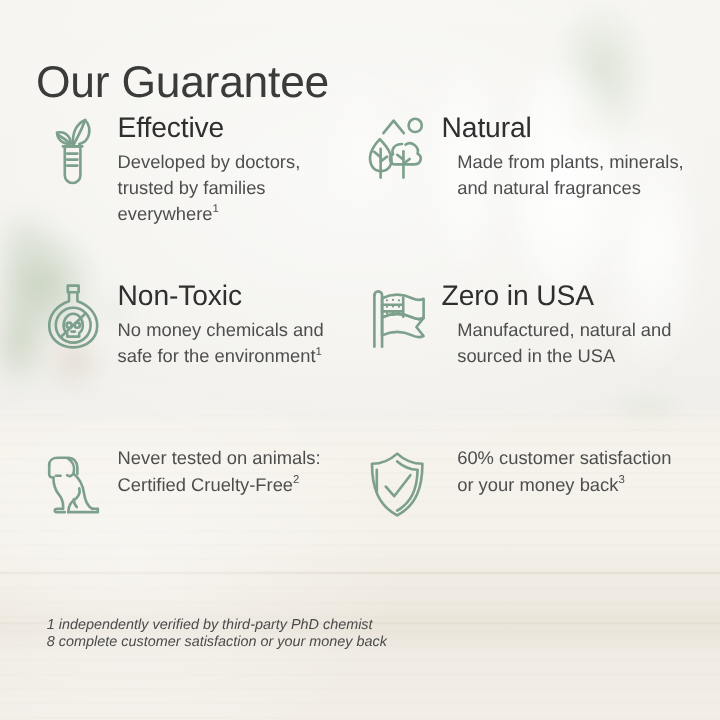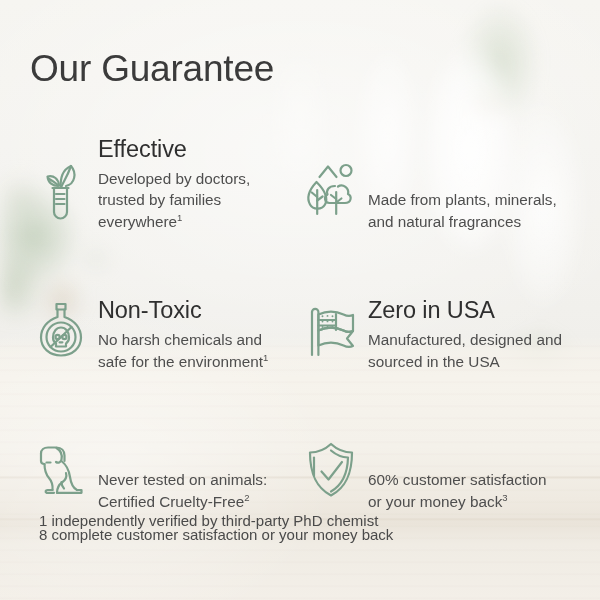--- a/index.html
+++ b/index.html
@@ -134,21 +134,21 @@
     left: 30px;
     top: 92px;
     width: 548px;
     display: grid;
     grid-template-columns: 270px 278px;
     grid-auto-rows: 140px;
   }
 
   .feature {
     display: flex;
-    align-items: flex-end;
+    align-items: flex-start;
   }
 
   .feature-icon {
     width: 62px;
     min-width: 62px;
     height: 72px;
     display: flex;
     align-items: flex-start;
     justify-content: center;
     padding-top: 2px;
@@ -172,35 +172,36 @@
     margin-bottom: 4px;
     white-space: nowrap;
   }
 
   .feature-desc {
     font-size: 15.3px;
     line-height: 21.5px;
     color: #4e4e4e;
     max-width: 178px;
   }
-  .col-right .feature-desc { max-width: 196px; }
+  .col-right .feature-desc { max-width: 196px; margin-left: 13px; }
 
   .feature-desc sup {
     font-size: 9.5px;
     vertical-align: super;
     line-height: 0;
   }
 
   .footnotes {
     position: absolute;
     left: 39px;
     top: 514px;
-    font-size: 15px;
+    font-size: 12px;
     line-height: 13.6px;
     color: #4a4a4a;
+    font-style: italic;
   }
   .footnote { white-space: nowrap; }
 </style>
 </head>
 <body>
 
 <div id="page">
 
   <div class="bg-layer bg-base"></div>
   <div class="bg-layer bg-bottles"></div>
@@ -240,40 +241,41 @@
             <path d="M16.5 17 L25 6.5 L33.5 17"></path>
             <path d="M13.5 22 C6 30 3.5 38 7 44.5 C10 50 19 50 22 44.5 C25.5 38 21.5 30 13.5 22 Z"></path>
             <path d="M14.2 30 L14.2 54"></path>
             <path d="M14.2 37 L8.8 32.5 M14.2 40.5 L19.6 36.5"></path>
             <path d="M32 26 C25.5 26 23 30.5 24.5 34.5 C20.5 36.5 21.5 43 26.5 43 L42 43 C48 43 49.5 36.5 45 34 C46.5 28.5 40 23 35 26.5"></path>
             <path d="M33.2 32 L33.2 54"></path>
             <path d="M33.2 39 L28 35 M33.2 42.5 L38.4 38.5"></path>
           </svg>
         </div>
         <div class="feature-text">
+          <div class="feature-title">Natural</div>
           <div class="feature-desc"><span>Made from plants, minerals, and natural fragrances</span><sup></sup></div>
         </div>
       </div>
 
       <div class="feature col-left">
         <div class="feature-icon">
           <svg viewBox="0 0 56 60" fill="none" stroke="#7CA08B" stroke-width="2.2" stroke-linecap="round" stroke-linejoin="round">
             <path d="M23.5 4 L32.5 4 L32.5 9.5 L23.5 9.5 Z"></path>
             <path d="M24.5 9.5 L24.5 17 C14 20.5 8 28.5 8 37.5 C8 48 16.5 55.5 28 55.5 C39.5 55.5 48 48 48 37.5 C48 28.5 42 20.5 31.5 17 L31.5 9.5"></path>
             <circle cx="28" cy="37" r="14.5"></circle>
             <path d="M20 37.5 C20 31.5 23.5 27.5 28 27.5 C32.5 27.5 36 31.5 36 37.5 C36 40.5 34.5 42.5 33 43.5 L33 46.5 L23 46.5 L23 43.5 C21.5 42.5 20 40.5 20 37.5 Z"></path>
             <circle cx="24.6" cy="37" r="2.1"></circle>
             <circle cx="31.4" cy="37" r="2.1"></circle>
             <path d="M26.6 42.3 L29.4 42.3"></path>
             <path d="M17.5 47 L38.5 27"></path>
           </svg>
         </div>
         <div class="feature-text">
           <div class="feature-title">Non-Toxic</div>
-          <div class="feature-desc"><span>No harsh chemicals and safe for the environment</span><sup>1</sup></div>
+          <div class="feature-desc"><span>No money chemicals and safe for the environment</span><sup>1</sup></div>
         </div>
       </div>
 
       <div class="feature col-right">
         <div class="feature-icon">
           <svg viewBox="0 0 56 60" fill="none" stroke="#7CA08B" stroke-width="2.2" stroke-linecap="round" stroke-linejoin="round">
             <path d="M9 12 a3.2 3.2 0 0 1 6.4 0 L15.4 55"></path>
             <path d="M9 12 L9 55"></path>
             <path d="M15.4 14.5 C24 10.5 32 10.5 40.5 14.5 C44 16.2 47 16.4 50 15 L50 31 C47 32.4 44 32.2 40.5 30.5 C32 26.5 24 26.5 15.4 30.5 Z"></path>
             <path d="M40.5 30.5 C44 32.2 47 32.4 50 31 L44 38.5 L50 46 C47 47.4 44 47.2 40.5 45.5 C32 41.5 24 41.5 15.4 45.5 L15.4 30.5 C24 26.5 32 26.5 40.5 30.5 Z"></path>
@@ -284,21 +286,21 @@
             <circle cx="19.5" cy="21.6" r="0.95" fill="#7CA08B" stroke="none"></circle>
             <circle cx="24.5" cy="21.4" r="0.95" fill="#7CA08B" stroke="none"></circle>
             <circle cx="29.5" cy="21.6" r="0.95" fill="#7CA08B" stroke="none"></circle>
             <circle cx="19.5" cy="27" r="0.95" fill="#7CA08B" stroke="none"></circle>
             <circle cx="24.5" cy="26.8" r="0.95" fill="#7CA08B" stroke="none"></circle>
             <circle cx="29.5" cy="27" r="0.95" fill="#7CA08B" stroke="none"></circle>
           </svg>
         </div>
         <div class="feature-text">
           <div class="feature-title">Zero in USA</div>
-          <div class="feature-desc"><span>Manufactured, designed and sourced in the USA</span><sup></sup></div>
+          <div class="feature-desc"><span>Manufactured, natural and sourced in the USA</span><sup></sup></div>
         </div>
       </div>
 
       <div class="feature col-left">
         <div class="feature-icon">
           <svg viewBox="0 0 56 60" fill="none" stroke="#7CA08B" stroke-width="2.2" stroke-linecap="round" stroke-linejoin="round">
             <path d="M8 13.5 C8 9.8 11 7.5 15 7.5 L23.5 7.5 C28.5 7.5 31.5 11 31.5 15.5 L31.5 21"></path>
             <path d="M8 13.5 L8 21 C8 23 9.5 24 11.5 24"></path>
             <path d="M13.5 22.5 L17.5 22.5"></path>
             <path d="M23.5 8 C27.5 10.5 29.5 15 28.5 19.5 C27.8 22.5 25 23.5 23 22"></path>

